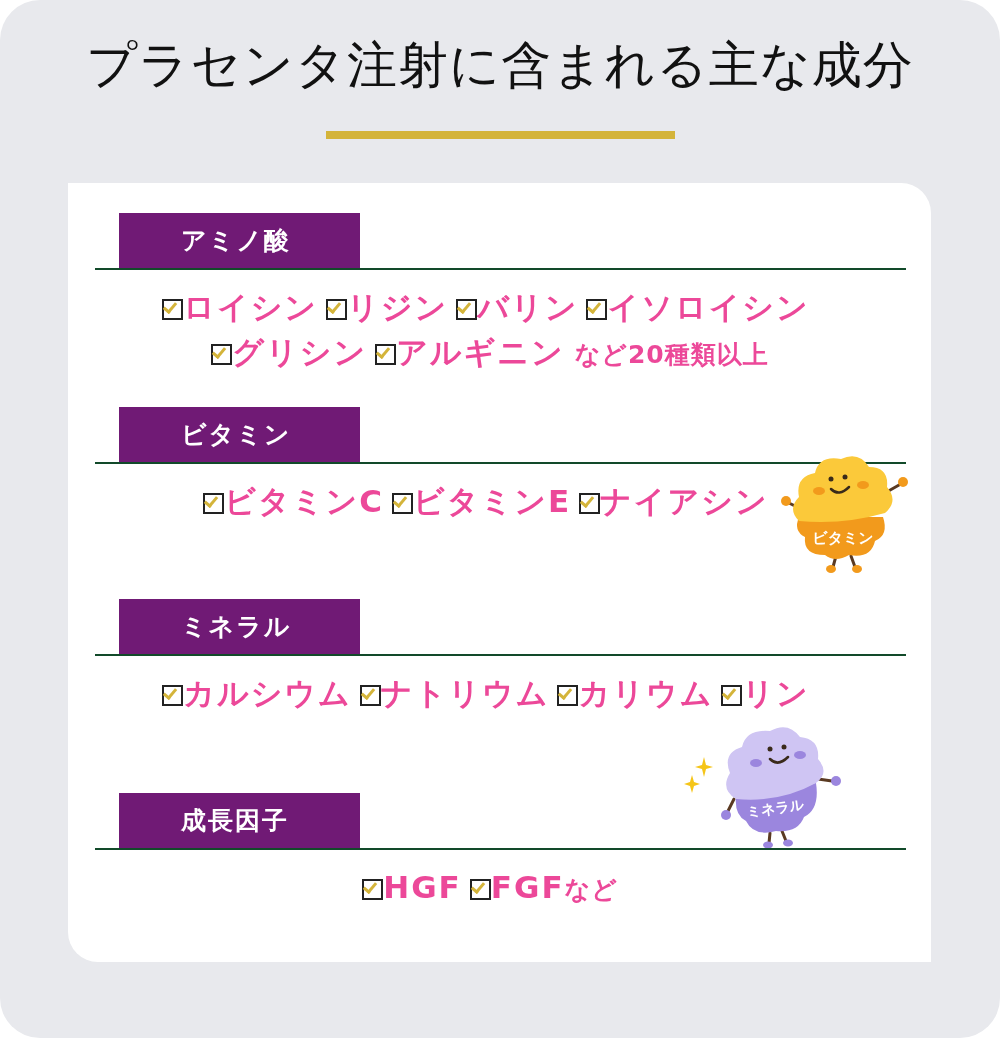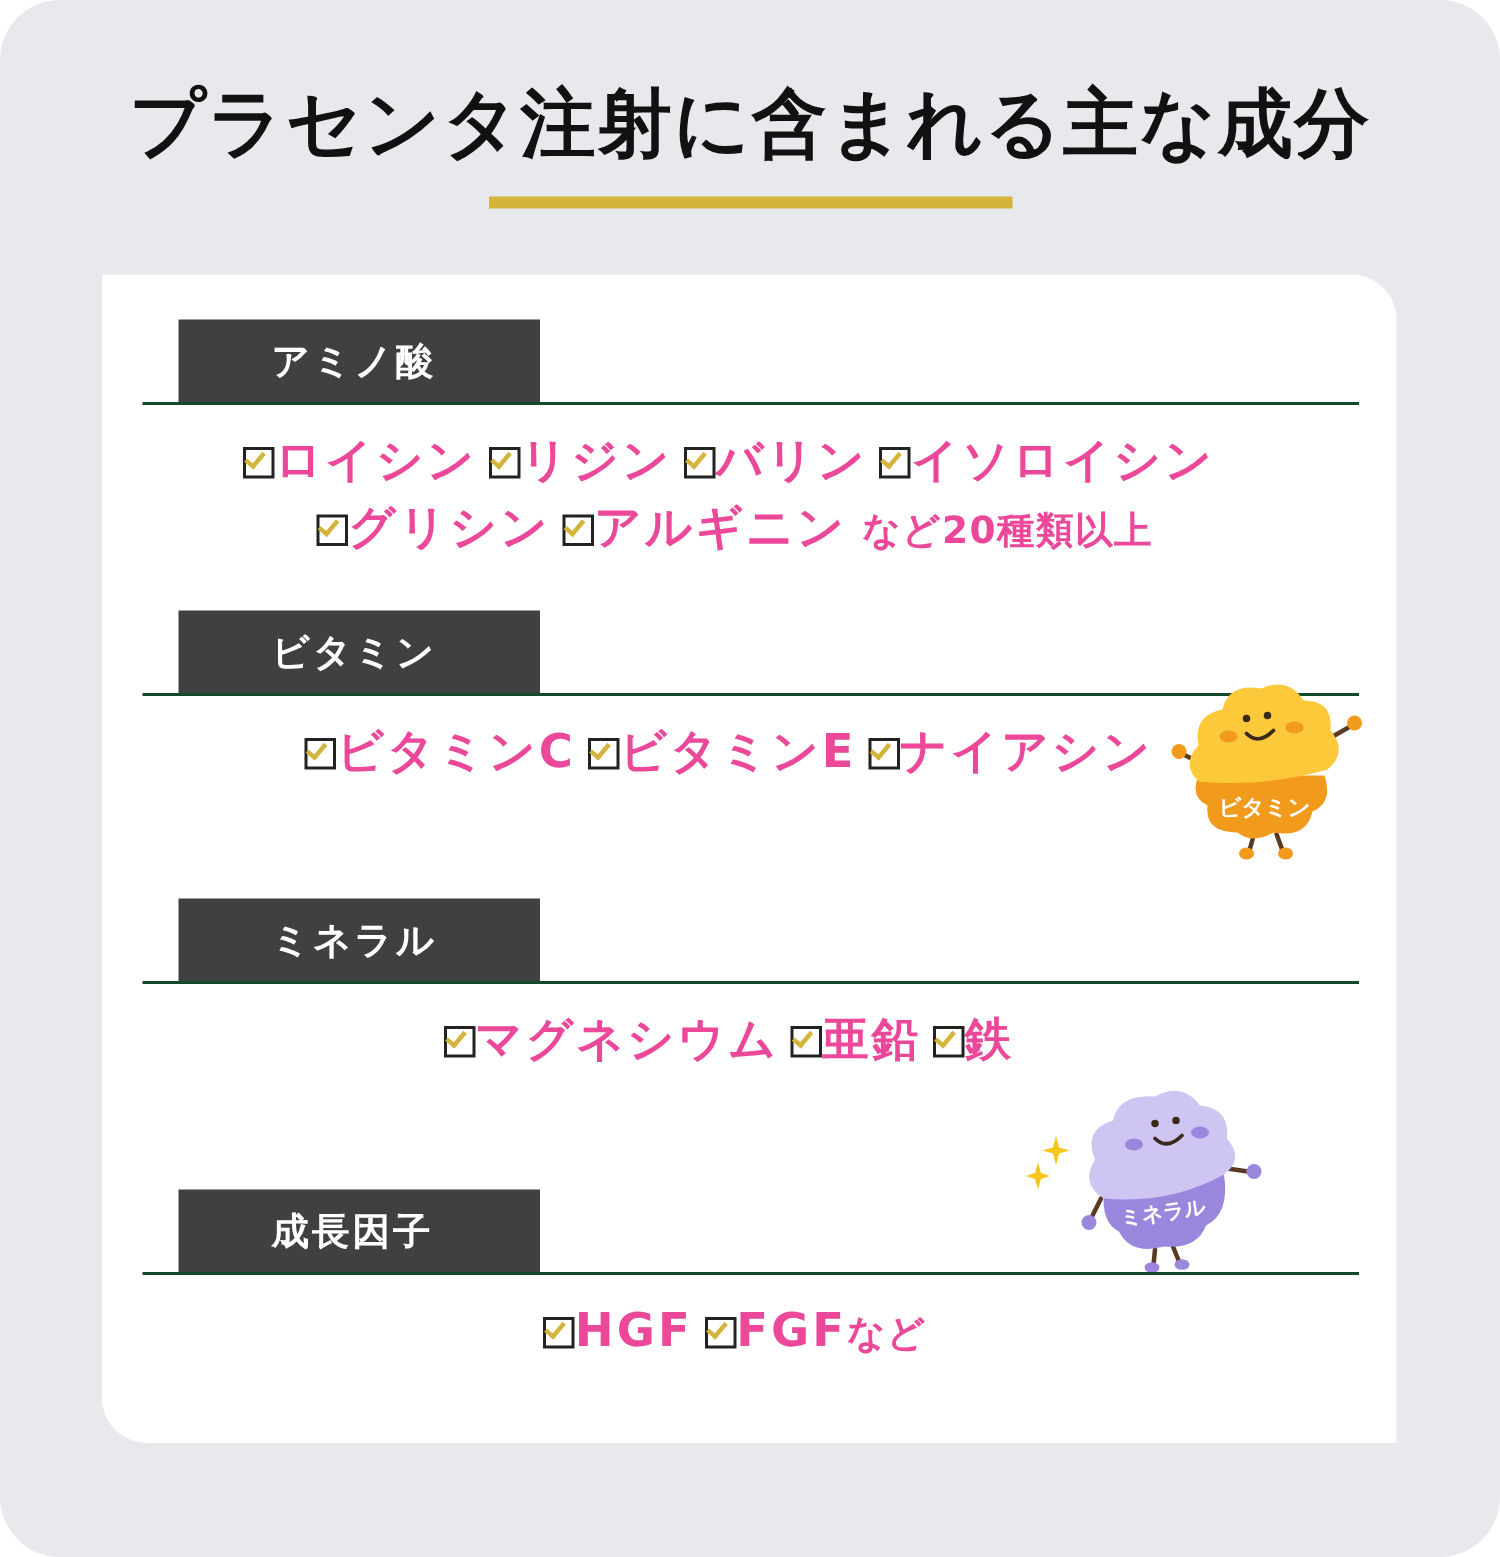--- a/index.html
+++ b/index.html
@@ -4,37 +4,37 @@
 <style>
   * { box-sizing: border-box; margin: 0; padding: 0; }
   html, body { width: 1000px; height: 1038px; background: #ffffff; overflow: hidden; }
   body { font-family: "DejaVu Sans", "Liberation Sans", sans-serif; position: relative; }
 
   .canvas {
     position: absolute; left: 0; top: 0; width: 1000px; height: 1038px;
     background: #e8e9ed; border-radius: 40px;
   }
   .title {
-    position: absolute; left: 0; top: 50px; width: 1000px; text-align: center;
-    font-size: 50px; font-weight: bold; color: #111111; letter-spacing: 1px;
+    position: absolute; left: 0; top: 33px; width: 1000px; text-align: center;
+    font-size: 50px; font-weight: normal; color: #111111; letter-spacing: 1px;
     line-height: 64px;
   }
   .title-underline {
     position: absolute; left: 326px; top: 131px; width: 349px; height: 8px;
     background: #d4b43a;
   }
   .card {
     position: absolute; left: 68px; top: 183px; width: 863px; height: 779px;
     background: #ffffff;
     border-radius: 0 30px 0 30px;
   }
   .section { position: absolute; left: 0; width: 863px; }
   .section-tab {
     position: absolute; left: 51px; top: 0; width: 241px; height: 56px;
-    background: #404040; color: #ffffff;
+    background: #701a75; color: #ffffff;
     font-size: 25px; font-weight: bold; line-height: 56px;
     padding-left: 62px; letter-spacing: 2px;
   }
   .section-rule {
     position: absolute; left: 27px; top: 55px; width: 811px; height: 2px;
     background: #124a2a;
   }
   .items { position: absolute; left: 42px; top: 72px; width: 760px; }
   .item-line {
     height: 45px; line-height: 45px; white-space: nowrap;
@@ -88,21 +88,21 @@
           <span class="item"><span class="check"></span><span>ビタミンC</span></span><span class="item"><span class="check"></span><span>ビタミンE</span></span><span class="item"><span class="check"></span><span>ナイアシン</span></span>
         </div>
       </div>
     </div>
 
     <div class="section" style="top:416px;">
       <div class="section-tab">ミネラル</div>
       <div class="section-rule"></div>
       <div class="items">
         <div class="item-line">
-          <span class="item"><span class="check"></span><span>マグネシウム</span></span><span class="item"><span class="check"></span><span>亜鉛</span></span><span class="item"><span class="check"></span><span>鉄</span></span>
+          <span class="item"><span class="check"></span><span>カルシウム</span></span><span class="item"><span class="check"></span><span>ナトリウム</span></span><span class="item"><span class="check"></span><span>カリウム</span></span><span class="item"><span class="check"></span><span>リン</span></span>
         </div>
       </div>
     </div>
 
     <div class="section" style="top:610px;">
       <div class="section-tab">成長因子</div>
       <div class="section-rule"></div>
       <div class="items">
         <div class="item-line">
           <span class="item"><span class="check"></span><span>HGF</span></span><span class="item" style="margin-right:0"><span class="check"></span><span>FGF</span></span><span class="suffix">など</span>

